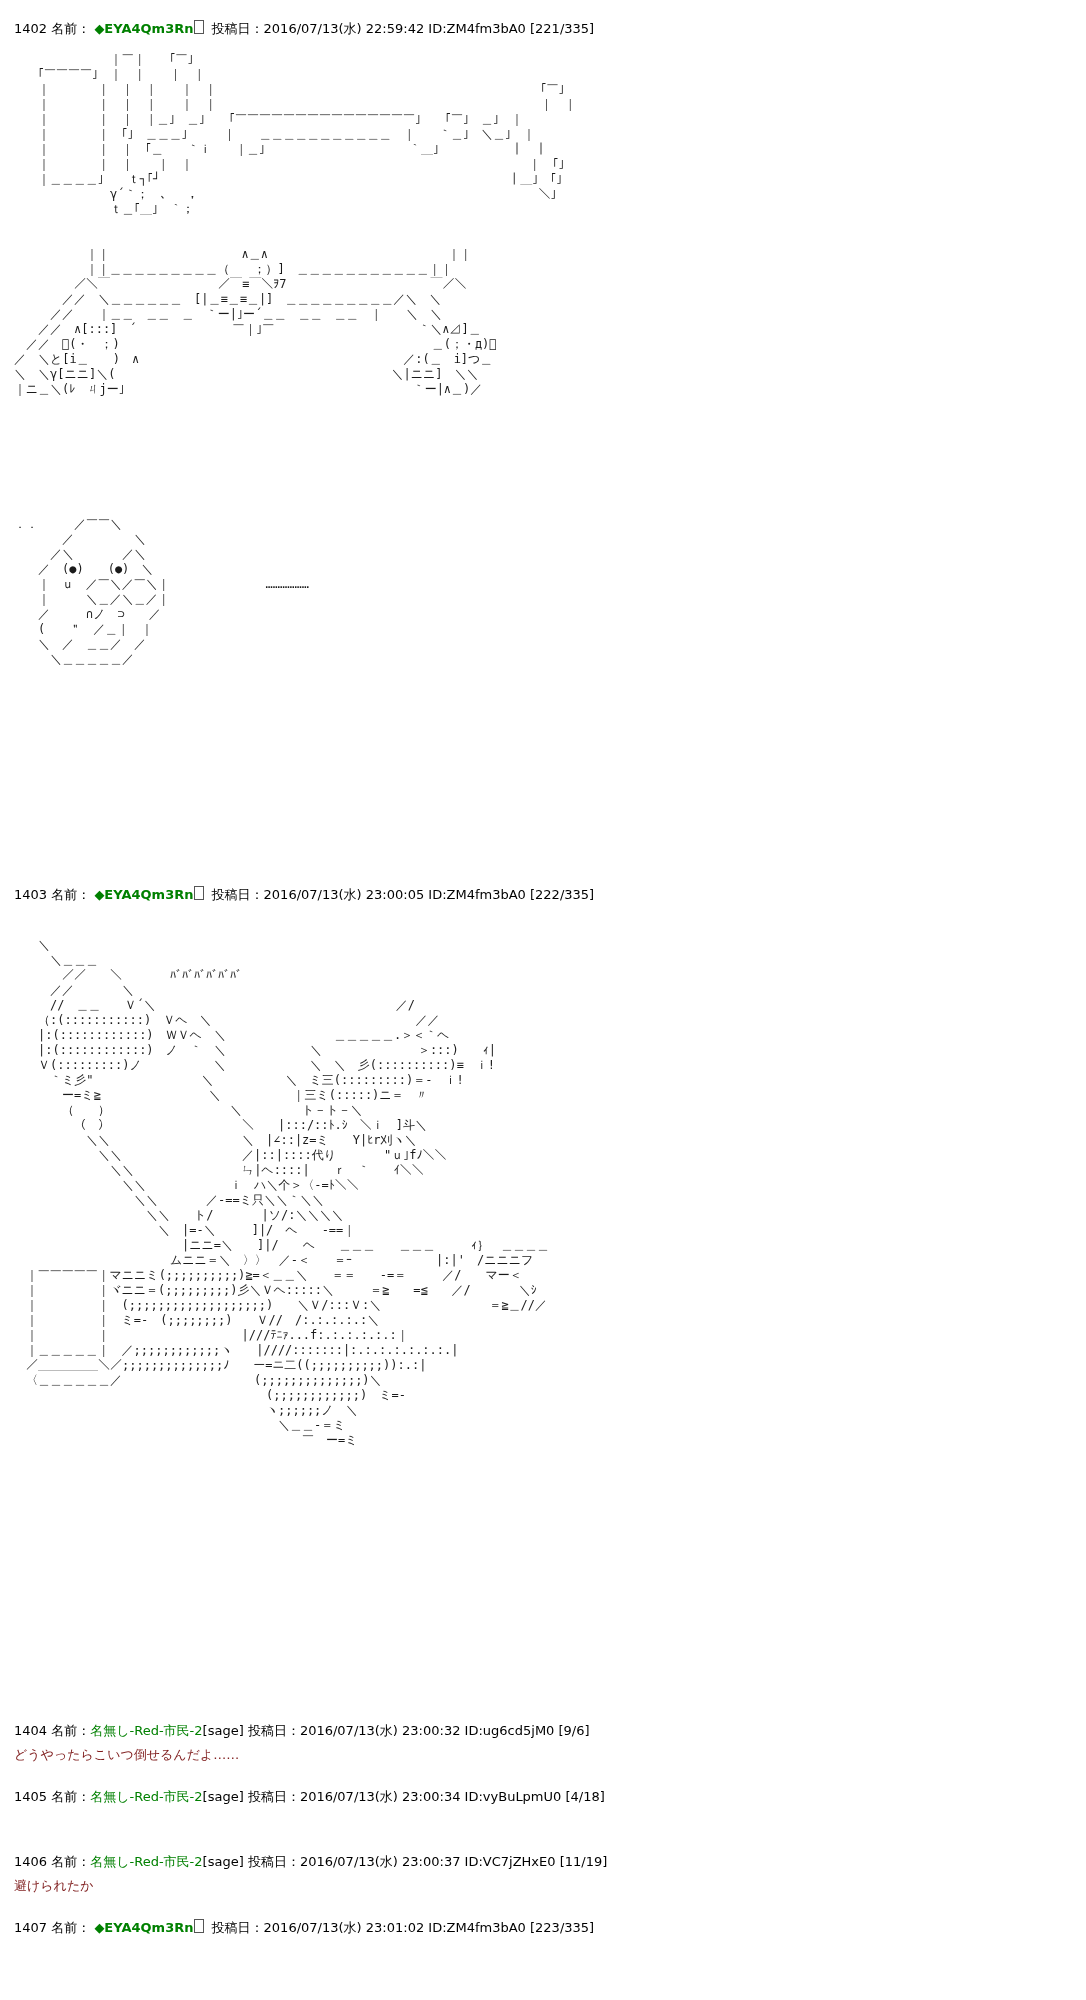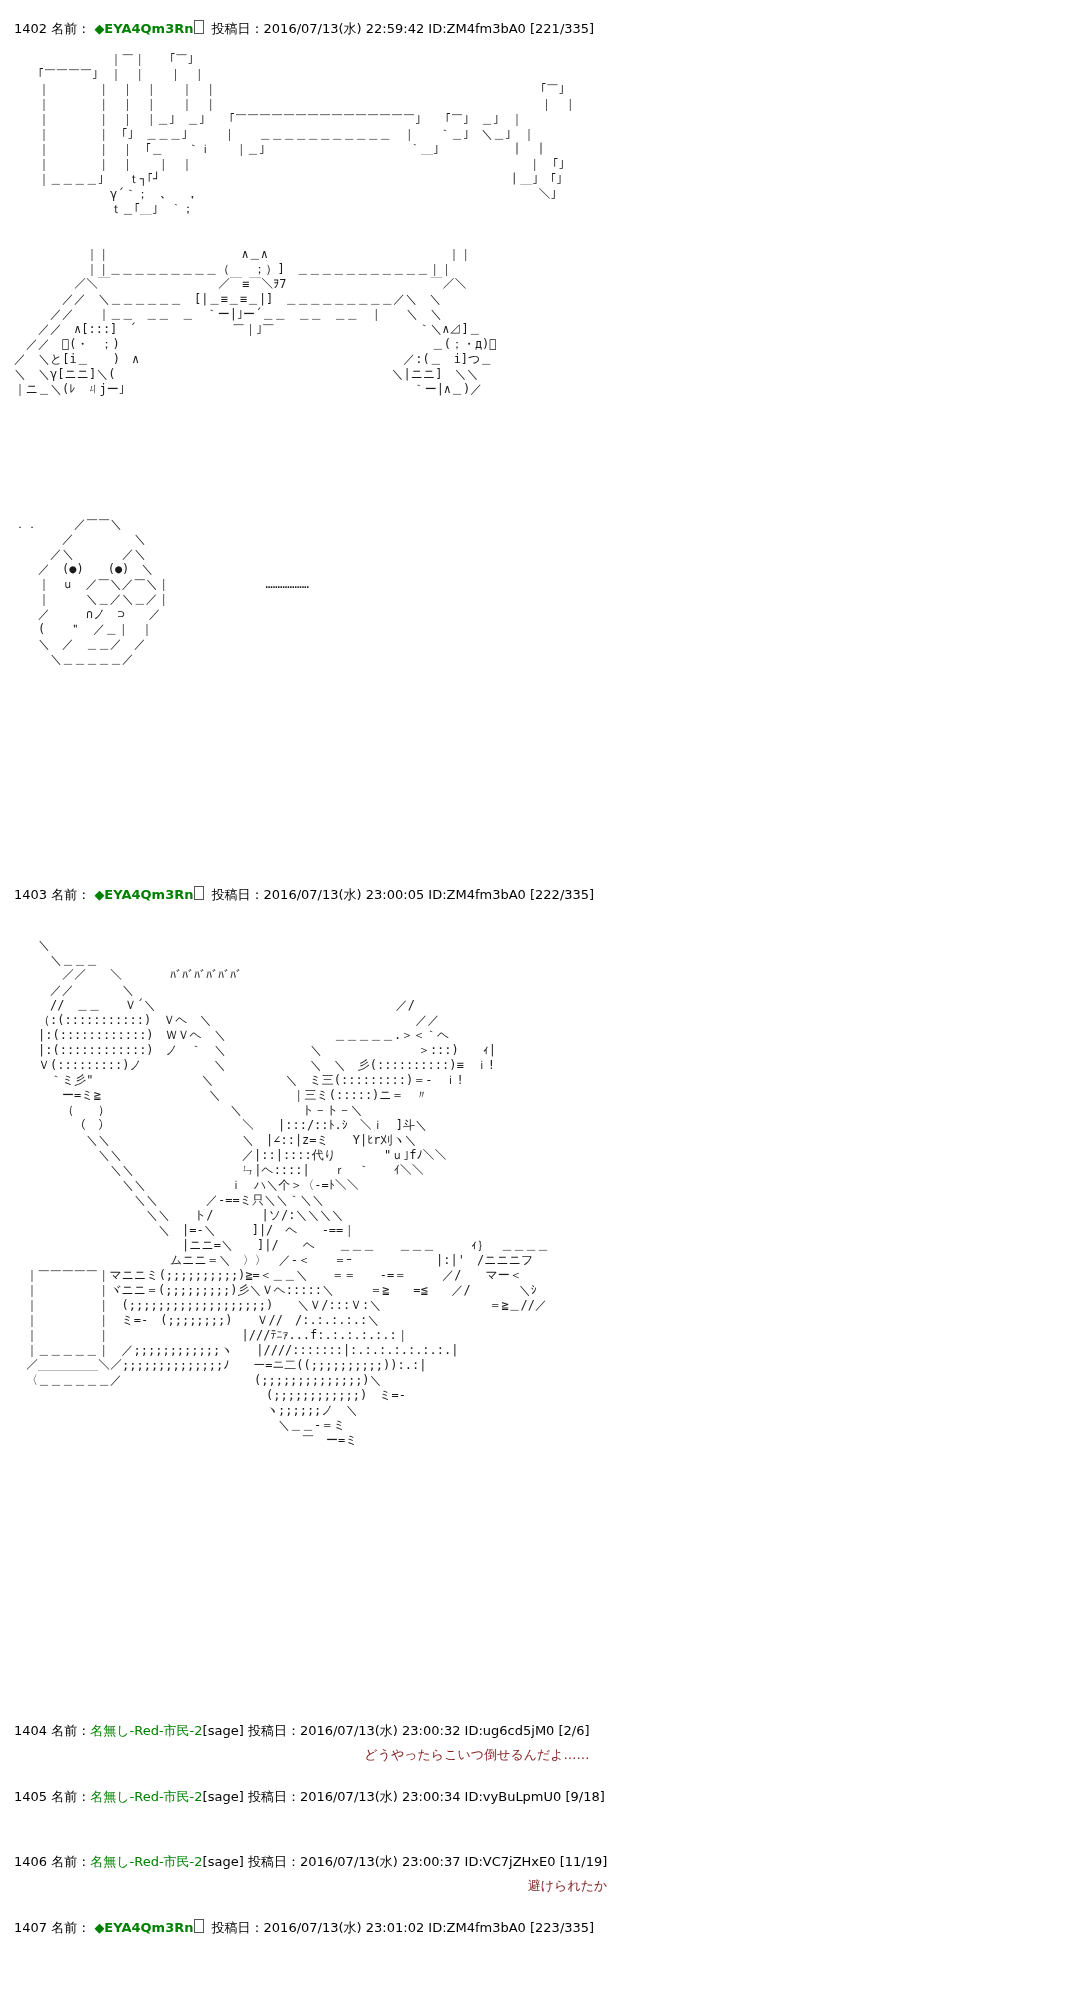--- a/index.html
+++ b/index.html
@@ -1,21 +1,21 @@
 <!DOCTYPE html>
 <html><head>
 <meta charset="utf-8">
 <style>
   html,body{margin:0;padding:0;background:#ffffff;}
   body{
     width:1086px;height:2000px;position:relative;overflow:hidden;
     font-family:"DejaVu Sans","Liberation Sans",sans-serif;
     color:#000;
   }
-  .post{position:absolute;left:14px;text-align:right;}
+  .post{position:absolute;left:14px;}
   .post-header{font-size:13px;white-space:nowrap;color:#000;}
   .post-header .trip{color:#008000;font-weight:bold;}
   .post-header .anon{color:#008000;margin-top:40px;}
   .post-header .tofu{display:inline-block;width:8px;height:12px;border:1px solid #555;margin:0 3px 0 1px;vertical-align:-1px;}
   .post-body{font-size:13px;margin-top:6px;color:#7f1d1d;white-space:pre-wrap;}
   .aa{
     position:absolute;left:14px;margin:0;
     font-family:"DejaVu Sans Mono","Liberation Mono",monospace;
     font-size:12px;line-height:15px;color:#1a1a1a;
     white-space:pre;letter-spacing:0;
@@ -126,32 +126,32 @@
 　　　　　　　　　　　　　　　　　　　　　ヽ;;;;;;ノ　＼
 　　　　　　　　　　　　　　　　　　　　　　＼＿＿-＝ミ
 　　　　　　　　　　　　　　　　　　　　　　　　￣　ー=ミ</pre>
 
 <div class="post" id="post1404">
   <div class="post-header">
     <span>1404</span>
     <span>名前：</span><span class="anon">名無し-Red-市民-2</span><span>[sage]</span>
     <span>投稿日：</span><span>2016/07/13(水) 23:00:32</span>
     <span>ID:ug6cd5jM0</span>
-    <span>[2/6]</span>
+    <span>[9/6]</span>
   </div>
   <div class="post-body">どうやったらこいつ倒せるんだよ……</div>
 </div>
 
 <div class="post" id="post1405">
   <div class="post-header">
     <span>1405</span>
     <span>名前：</span><span class="anon">名無し-Red-市民-2</span><span>[sage]</span>
     <span>投稿日：</span><span>2016/07/13(水) 23:00:34</span>
     <span>ID:vyBuLpmU0</span>
-    <span>[9/18]</span>
+    <span>[4/18]</span>
   </div>
 </div>
 
 <div class="post" id="post1406">
   <div class="post-header">
     <span>1406</span>
     <span>名前：</span><span class="anon">名無し-Red-市民-2</span><span>[sage]</span>
     <span>投稿日：</span><span>2016/07/13(水) 23:00:37</span>
     <span>ID:VC7jZHxE0</span>
     <span>[11/19]</span>

